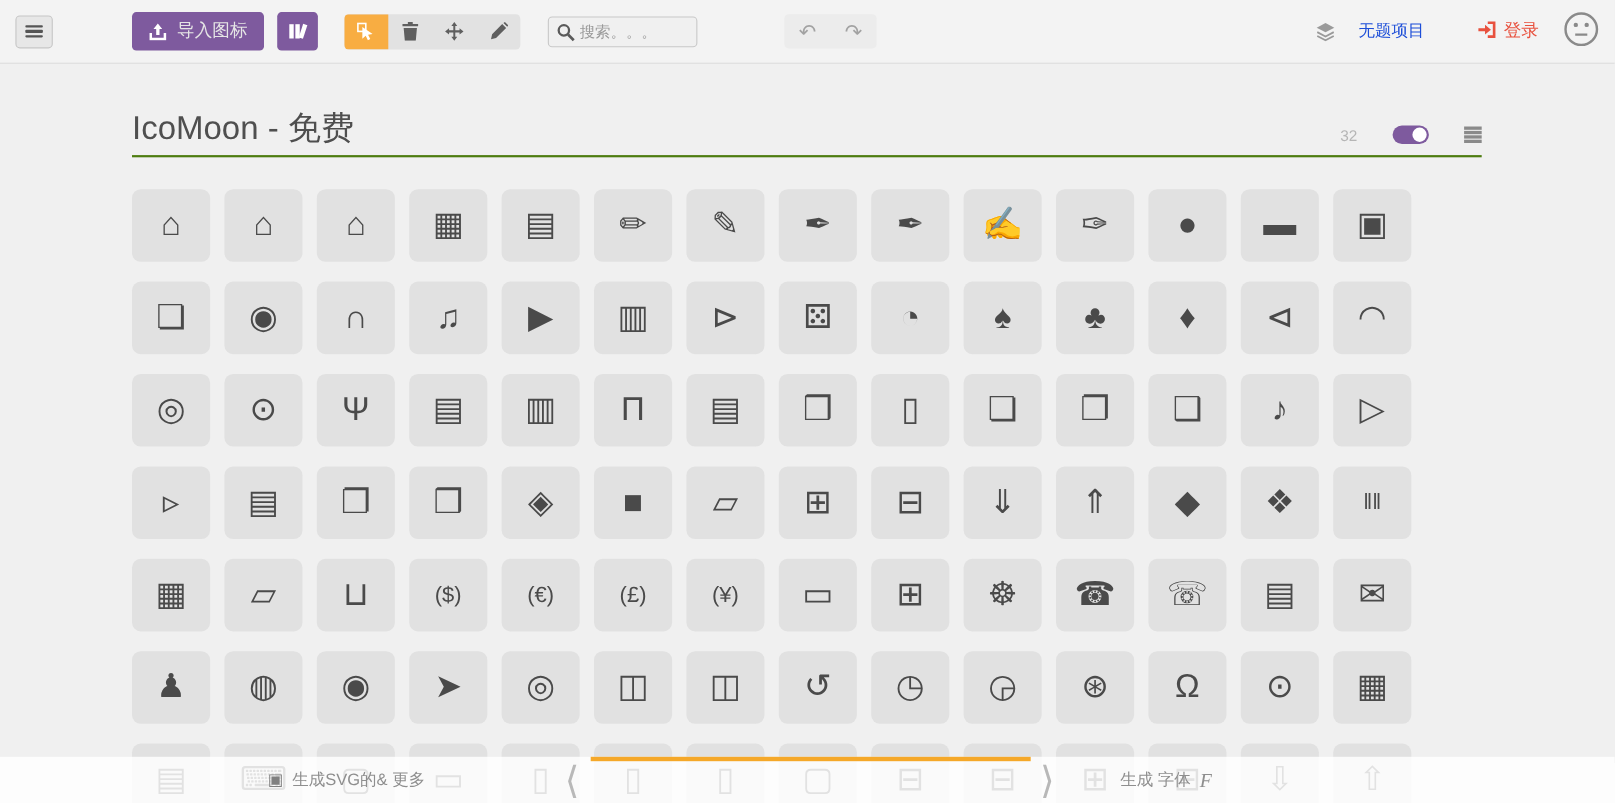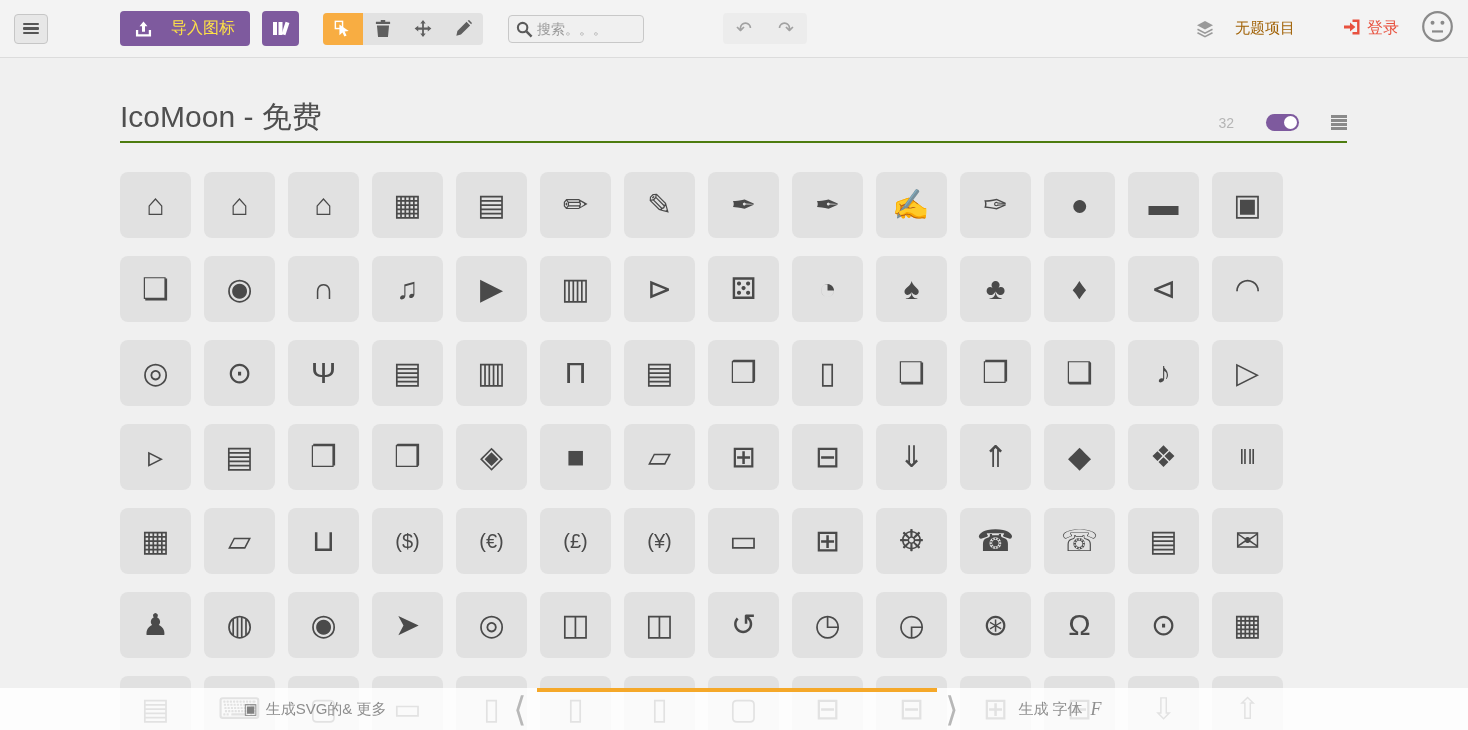--- a/index.html
+++ b/index.html
@@ -18,22 +18,22 @@
     display:flex; align-items:center;
   }
   .btn { display:flex; align-items:center; justify-content:center; cursor:pointer; }
   .menu-btn {
     margin-left:14px; width:34px; height:30px;
     background:#e7e7e7; border:1px solid #c6c6c6; border-radius:4px;
     flex-direction:column; gap:2px;
   }
   .menu-btn i { display:block; width:16px; height:2.5px; background:#555; border-radius:1px; }
   .purple-btn {
-    background:#7e5a9e; color:#fde047; border-radius:4px; height:35px;
-    font-size:16px; gap:19px; padding:0 15px;
+    background:#7e5a9e; color:#e5e5e5; border-radius:4px; height:35px;
+    font-size:16px; gap:9px; padding:0 15px;
   }
   .import-btn { margin-left:72px; }
   .lib-btn { margin-left:12px; width:37px; padding:0; }
   .tool-group {
     margin-left:24px; display:flex; height:32px;
     background:#e2e2e2; border-radius:4px; overflow:hidden;
   }
   .tool-group .tool { width:40px; height:32px; }
   .tool.selected { background:#f8ad42; }
   .search-wrap { position:relative; margin-left:25px; }
@@ -42,21 +42,21 @@
     width:136px; height:28px; border:1px solid #c8c8c8; border-radius:4px;
     background:#f0f0f0; padding:0 6px 0 28px; font-size:14px; color:#666;
     font-family:"Liberation Sans", sans-serif; outline:none;
   }
   .search-input::placeholder { color:#9a9a9a; }
   .undo-group {
     margin-left:79px; display:flex; height:31px; background:#ececec; border-radius:4px;
   }
   .undo-group .u-btn { width:42px; height:31px; font-size:19px; color:#a2a2a2; }
   .project { margin-left:auto; display:flex; align-items:center; gap:21px;
-    color:#a16207; font-size:15px; cursor:pointer; }
+    color:#1d4ed8; font-size:15px; cursor:pointer; }
   .login { margin-left:48px; display:flex; align-items:flex-start; gap:6px;
     color:#e8513e; font-size:16px; cursor:pointer; }
   .face-btn { margin-left:22px; margin-right:14px; cursor:pointer; }
 
   
   .set-header {
     position:absolute; left:120px; top:95px; width:1227px; height:48px;
     border-bottom:2px solid #4d7c0f;
   }
   .set-title { font-size:30px; color:#4f4f4f; line-height:44px; }

